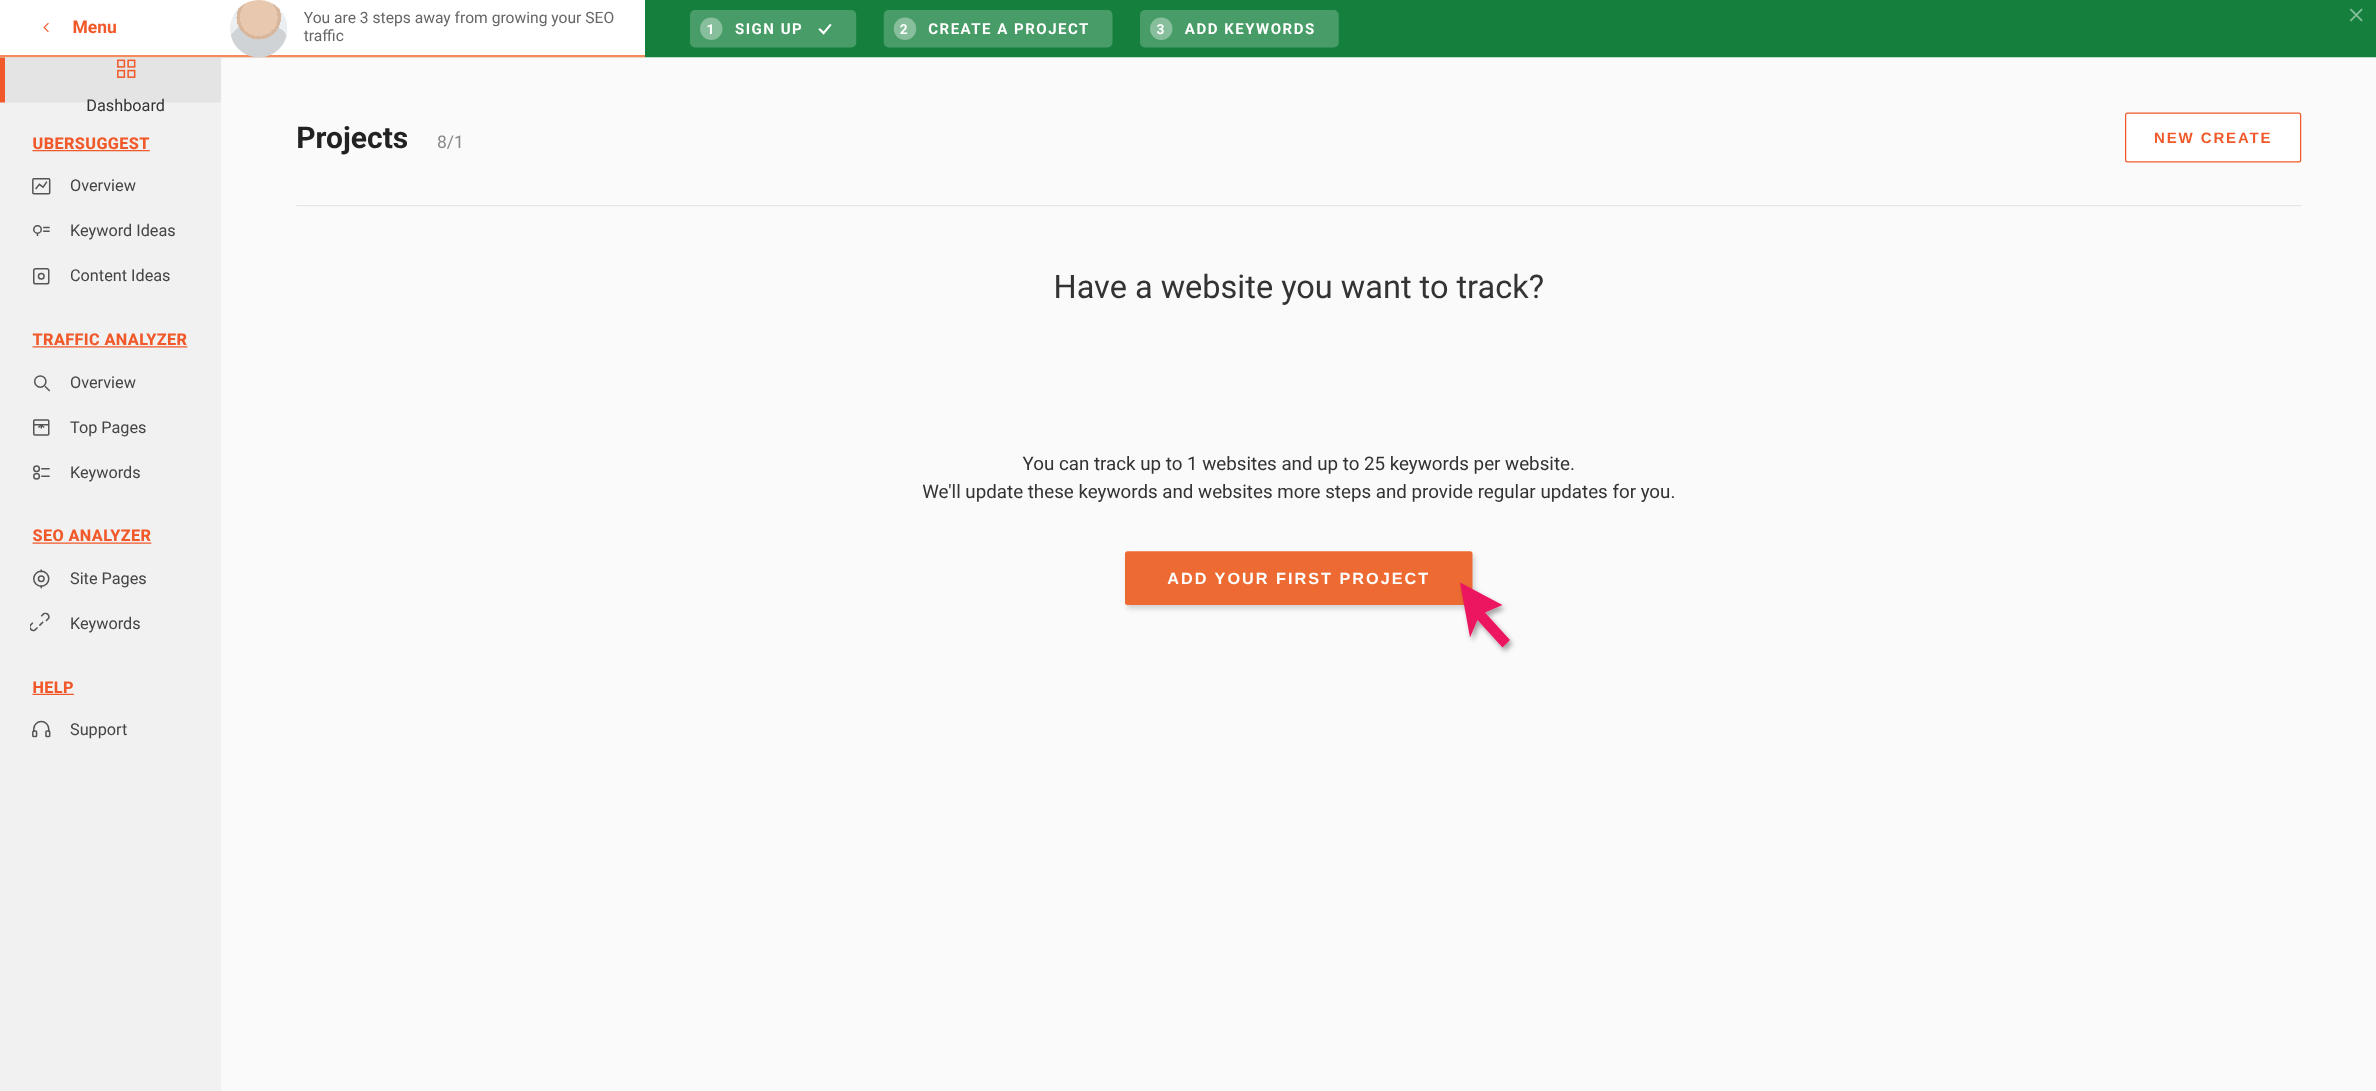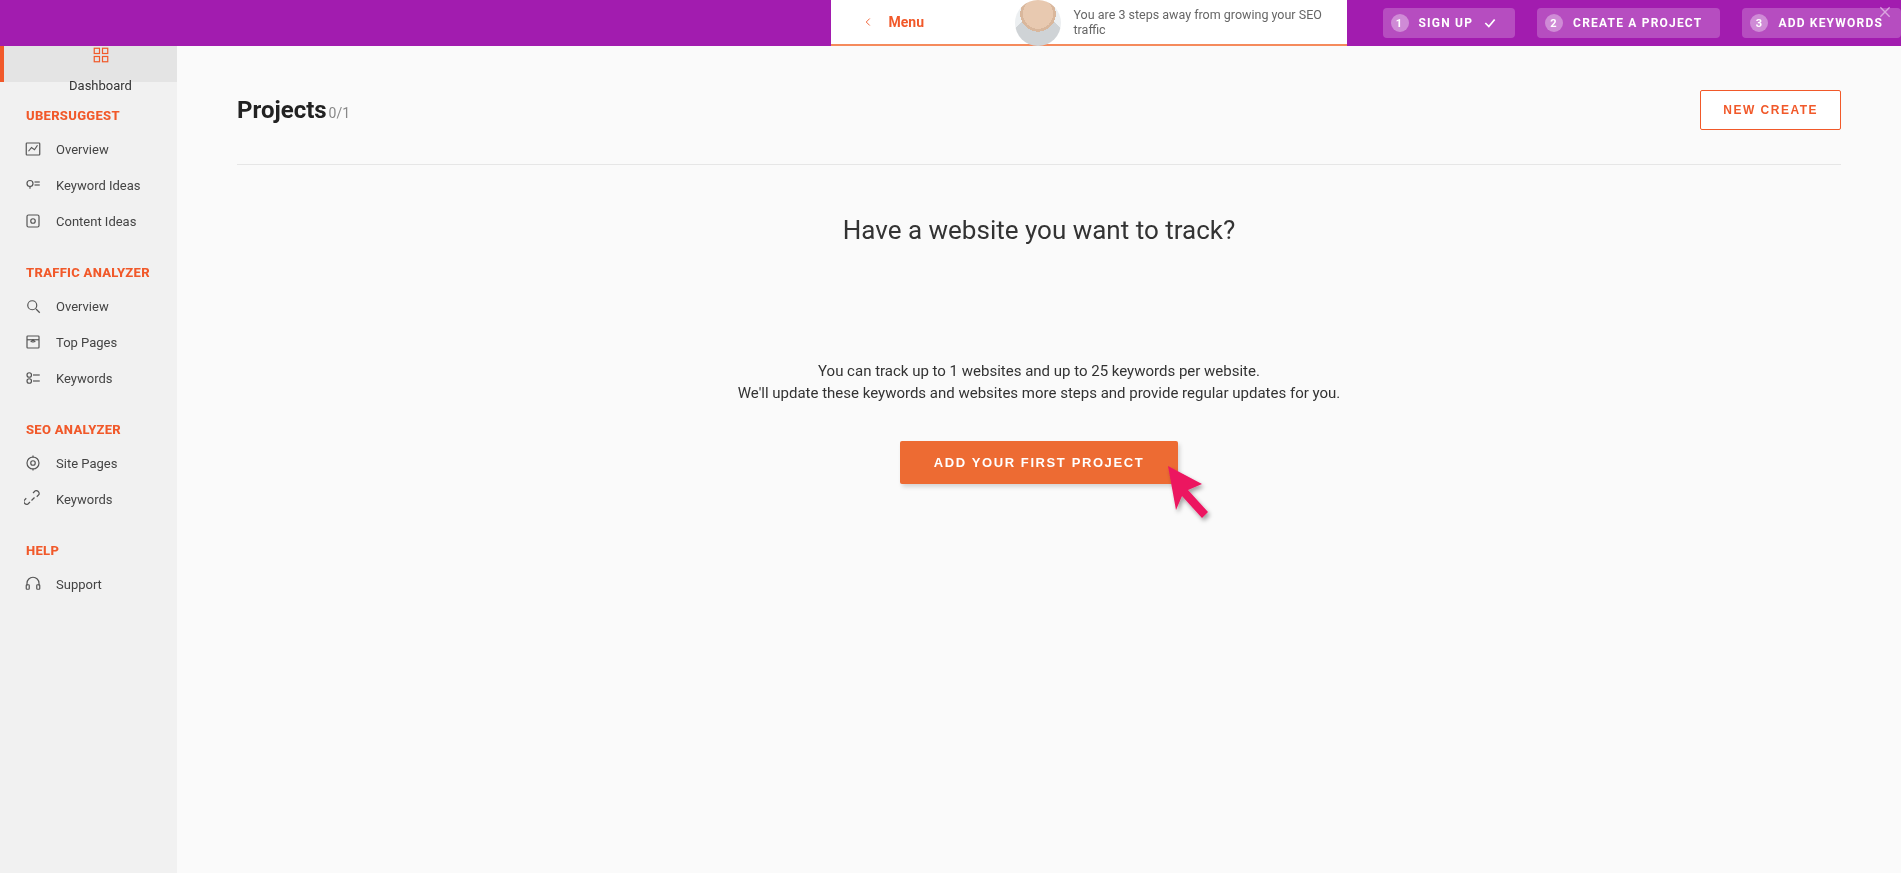--- a/index.html
+++ b/index.html
@@ -10,24 +10,23 @@
     height: 873px;
     overflow: hidden;
     position: relative;
   }
 
   
   .topbar {
     position: absolute;
     top: 0; left: 0; right: 0;
     height: 46px;
-    background: #a21caf;
+    background: #15803d;
     display: flex;
     align-items: center;
-    justify-content: flex-end;
   }
   .topbar-left {
     width: 516px;
     height: 46px;
     background: #ffffff;
     display: flex;
     align-items: center;
     position: relative;
     border-bottom: 2px solid #f58a5c;
   }
@@ -150,41 +149,42 @@
   .side-item .ico { width:18px; display:flex; justify-content:center; }
   .side-item.active .ico { color:#f1592a; }
   .side-item.active span.lbl { color:#333; }
 
   .side-heading {
     padding: 26px 0 8px 22px;
     font-size: 13px;
     font-weight: 800;
     letter-spacing: .3px;
     color: #f1592a;
+    text-decoration: underline;
   }
 
   
   .main {
     position:absolute;
     top: 46px;
     left: 177px;
     right: 0;
     bottom: 0;
     background: #fafafa;
     padding: 44px 60px 0 60px;
   }
   .projects-header {
     display:flex;
     align-items:center;
     justify-content:space-between;
   }
   .projects-title-wrap {
     display:flex;
     align-items: baseline;
-    gap: 2px;
+    gap: 23px;
   }
   .projects-title {
     font-size: 24px;
     font-weight: 700;
     color: #222;
   }
   .projects-count {
     font-size: 14px;
     color: #888;
   }
@@ -401,21 +401,21 @@
         </span>
       <span class="lbl">Support</span>
     </div>
   </div>
 </div>
 
 <div class="main">
   <div class="projects-header">
     <div class="projects-title-wrap">
       <span class="projects-title">Projects</span>
-      <span class="projects-count">0/1</span>
+      <span class="projects-count">8/1</span>
     </div>
     <button class="new-project-btn">NEW CREATE</button>
   </div>
   <hr class="divider">
 
   <div class="empty">
     <h2>Have a website you want to track?</h2>
     <div class="empty-desc">
       <div>You can track up to 1 websites and up to 25 keywords per website.</div>
       <div>We'll update these keywords and websites more steps and provide regular updates for you.</div>

